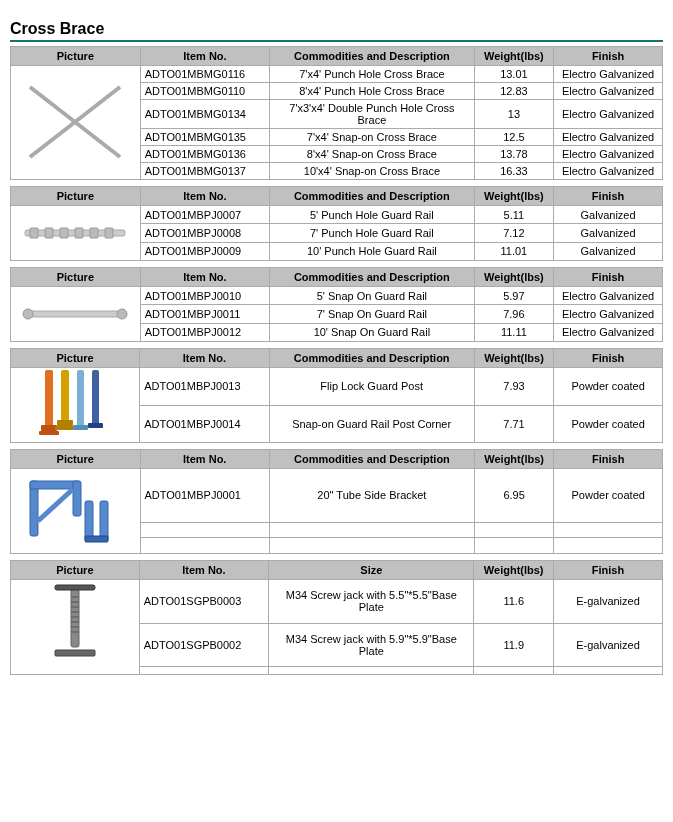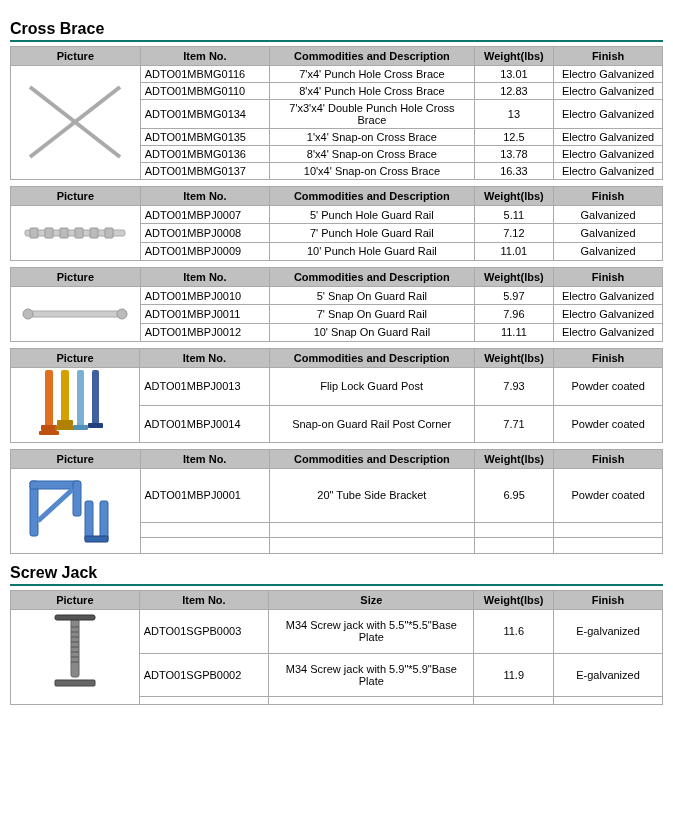--- a/index.html
+++ b/index.html
@@ -116,21 +116,21 @@
         <td class="finish-cell">Electro Galvanized</td>
       </tr>
       <tr>
         <td class="item-cell">ADTO01MBMG0134</td>
         <td class="desc-cell">7'x3'x4' Double Punch Hole Cross Brace</td>
         <td class="weight-cell">13</td>
         <td class="finish-cell">Electro Galvanized</td>
       </tr>
       <tr>
         <td class="item-cell">ADTO01MBMG0135</td>
-        <td class="desc-cell">1'x4' Snap-on Cross Brace</td>
+        <td class="desc-cell">7'x4' Snap-on Cross Brace</td>
         <td class="weight-cell">12.5</td>
         <td class="finish-cell">Electro Galvanized</td>
       </tr>
       <tr>
         <td class="item-cell">ADTO01MBMG0136</td>
         <td class="desc-cell">8'x4' Snap-on Cross Brace</td>
         <td class="weight-cell">13.78</td>
         <td class="finish-cell">Electro Galvanized</td>
       </tr>
       <tr>
@@ -323,21 +323,20 @@
         <td class="item-cell"></td>
         <td class="desc-cell"></td>
         <td class="weight-cell"></td>
         <td class="finish-cell"></td>
       </tr>
     </tbody>
   </table>
 </div>
 
 <div>
-  <div class="section-title">Screw Jack</div>
   <table>
     <thead>
       <tr>
         <th>Picture</th>
         <th>Item No.</th>
         <th>Size</th>
         <th>Weight(lbs)</th>
         <th>Finish</th>
       </tr>
     </thead>

